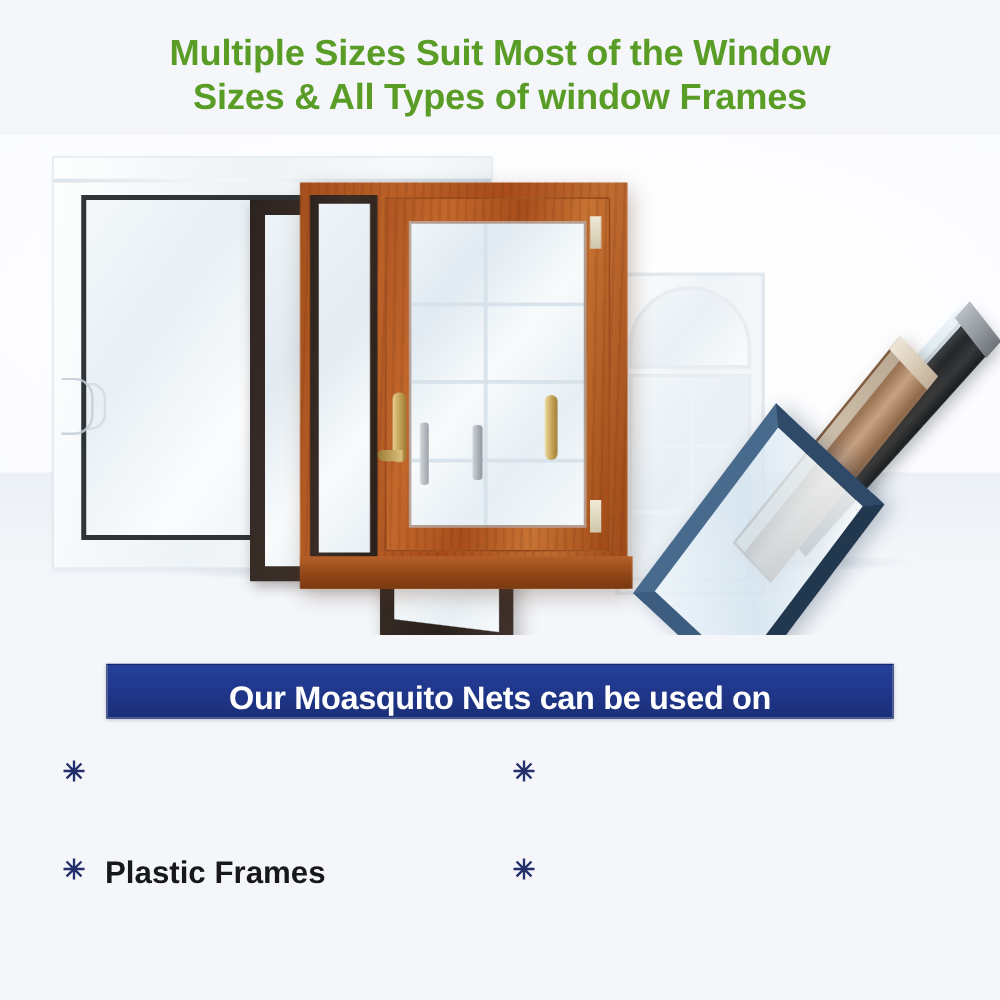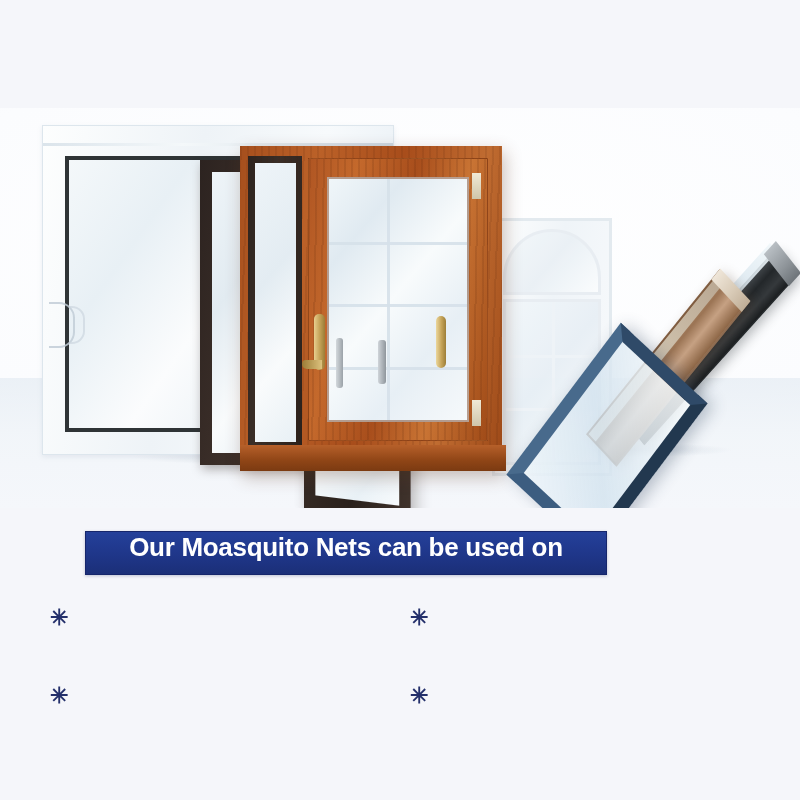--- a/index.html
+++ b/index.html
@@ -291,25 +291,25 @@
     position:absolute;
     left: 500px; bottom: 48px;
     width: 270px; height: 20px;
     background: radial-gradient(50% 50% at 50% 50%, rgba(120,140,160,.22), rgba(120,140,160,0) 72%);
   }
 
   
   .banner {
     position: absolute;
     left: 85px; top: 531px;
-    width: 522px; height: 44px;
+    width: 630px; height: 44px;
     background: linear-gradient(180deg,#24409a 0%,#1f3689 55%,#1b2f78 100%);
     border: 1px solid #16266b;
     display: flex;
-    align-items: flex-start;
+    align-items: flex-end;
     justify-content: center;
     box-shadow: 0 1px 3px rgba(25,40,95,.25);
   }
   .banner-text {
     color: #ffffff;
     font-size: 26px;
     font-weight: bold;
     letter-spacing: -0.3px;
     white-space: nowrap;
   }
@@ -344,20 +344,24 @@
     font-weight: bold;
     line-height: 1.15;
     white-space: nowrap;
   }
 </style>
 </head>
 <body>
 
 <div class="page">
 
+  <div class="headline">
+    <span>Multiple Sizes Suit Most of the Window</span>
+    <span class="l2">Sizes &amp; All Types of window Frames</span>
+  </div>
 
   <div class="hero">
     <div class="hero-bg"></div>
     <div class="floor"></div>
 
     <div class="hero-shadow"></div>
     <div class="hero-shadow2"></div>
 
     <div class="w-white">
       <div class="w-white-inner">
@@ -426,20 +430,21 @@
     <div class="bullet">
       <span class="bullet-mark">✳</span>
     </div>
 
     <div class="bullet">
       <span class="bullet-mark">✳</span>
     </div>
 
     <div class="bullet">
       <span class="bullet-mark">✳</span>
+      <span class="bullet-label">Plastic Frames</span>
     </div>
 
     <div class="bullet">
       <span class="bullet-mark">✳</span>
     </div>
 
   </div>
 
 </div>
 

